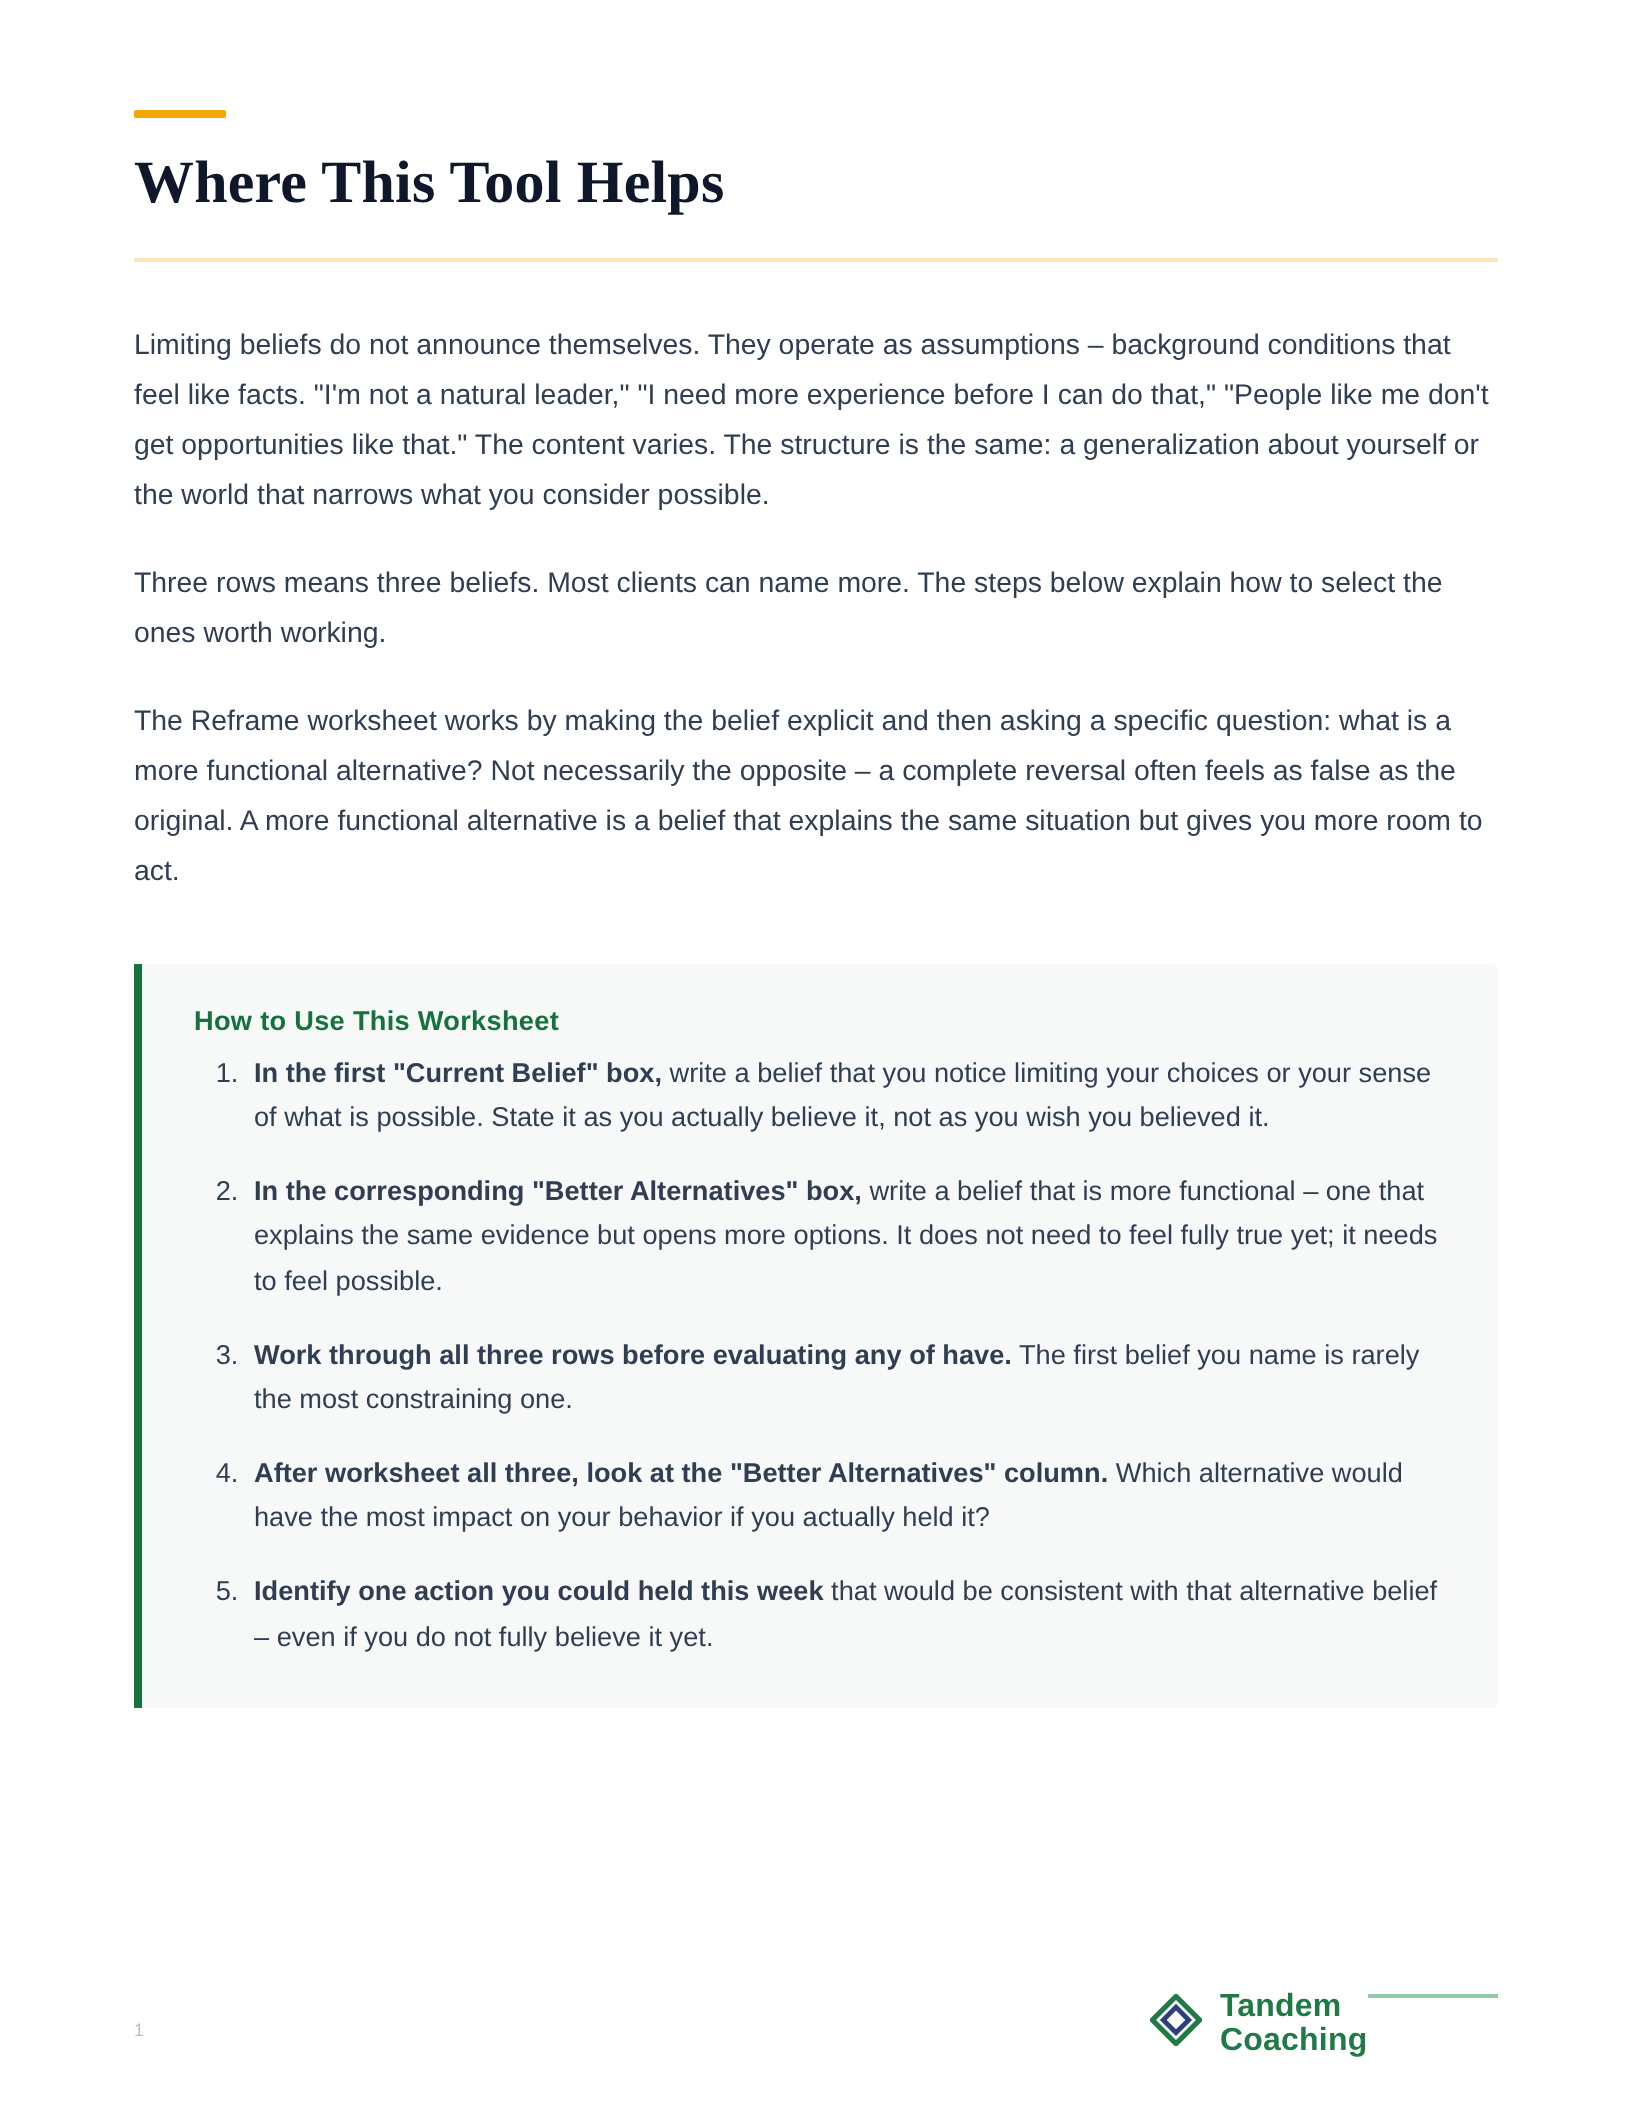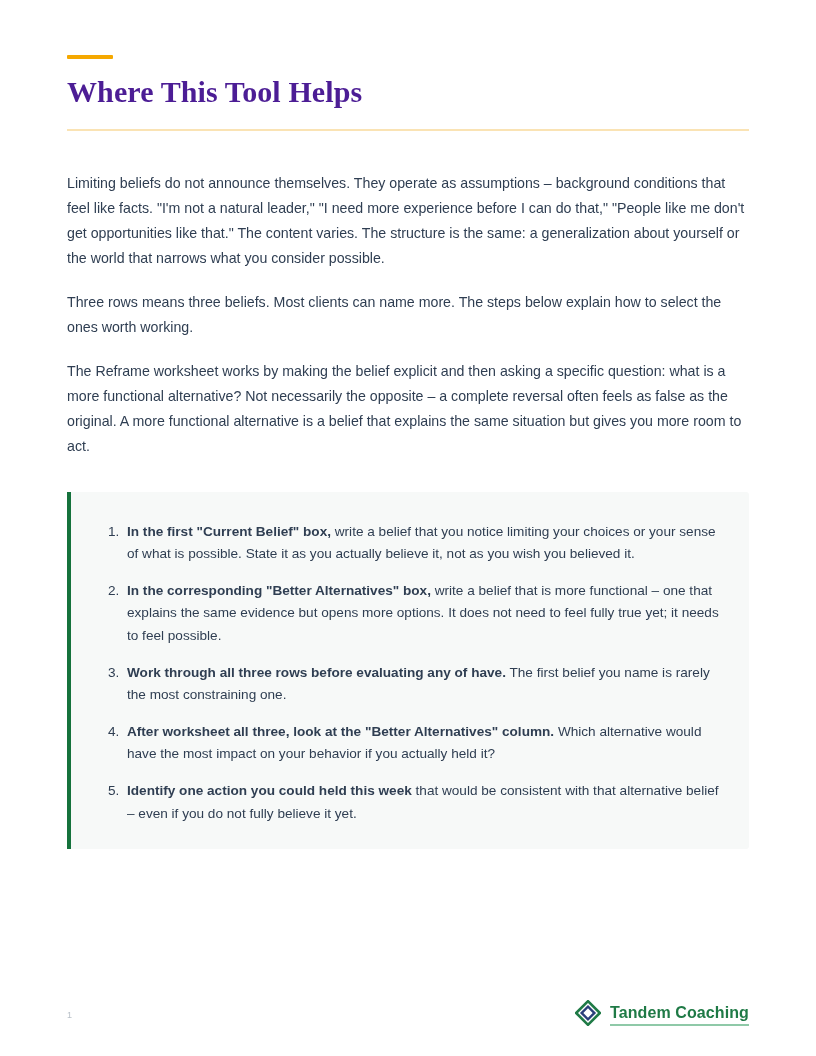--- a/index.html
+++ b/index.html
@@ -34,40 +34,40 @@
     height: 4px;
     background: #f5a800;
     margin-top: 55px;
     border-radius: 1px;
   }
   h1.page-title {
     font-family: "Liberation Serif", serif;
     font-weight: bold;
     font-size: 30px;
     line-height: 1.22;
-    color: #4c1d95;
+    color: #0f172a;
     margin: 15px 0 0 0;
     letter-spacing: 0.1px;
   }
   .title-rule {
     height: 2px;
     background: #fae3b4;
     margin-top: 18px;
     width: 100%;
   }
 
   
   p.body-par {
     font-size: 14.2px;
     line-height: 25px;
     color: #2f3e52;
     margin: 0;
     text-align: left;
   }
-  p.body-par.first { margin-top: 40px; }
+  p.body-par.first { margin-top: 30px; }
   p.body-par.mid   { margin-top: 19px; }
 
   
   .callout {
     margin-top: 33px;
     background: #f7f9f8;
     border-left: 4px solid #15723c;
     border-radius: 0 3px 3px 0;
     padding: 21px 26px 24px 26px;
     box-sizing: border-box;
@@ -116,21 +116,21 @@
   }
   .brand {
     position: absolute;
     right: 67px;
     bottom: 26px;
     display: flex;
     align-items: center;
     gap: 9px;
   }
   .brand-mark { display: block; }
-  .brand-text-wrap { display: flex; flex-direction: column; }
+  .brand-text-wrap { display: flex; flex-direction: row; }
   .brand-text {
     font-size: 16px;
     font-weight: bold;
     color: #1f7a46;
     letter-spacing: 0.1px;
     line-height: 1.1;
   }
   .brand-underline {
     height: 2px;
     background: #8fc9a8;
@@ -148,20 +148,21 @@
 
     <h1 class="page-title">Where This Tool Helps</h1>
 
     <div class="title-rule"></div>
 
     <p class="body-par first">Limiting beliefs do not announce themselves. They operate as assumptions – background conditions that feel like facts. "I'm not a natural leader," "I need more experience before I can do that," "People like me don't get opportunities like that." The content varies. The structure is the same: a generalization about yourself or the world that narrows what you consider possible.</p>
     <p class="body-par mid">Three rows means three beliefs. Most clients can name more. The steps below explain how to select the ones worth working.</p>
     <p class="body-par mid">The Reframe worksheet works by making the belief explicit and then asking a specific question: what is a more functional alternative? Not necessarily the opposite – a complete reversal often feels as false as the original. A more functional alternative is a belief that explains the same situation but gives you more room to act.</p>
 
     <div class="callout">
+      <div class="callout-title">How to Use This Worksheet</div>
 
       <ol class="steps">
         <li>
           <span class="lead">In the first "Current Belief" box,</span><span> write a belief that you notice limiting your choices or your sense of what is possible. State it as you actually believe it, not as you wish you believed it.</span>
         </li>
         <li>
           <span class="lead">In the corresponding "Better Alternatives" box,</span><span> write a belief that is more functional – one that explains the same evidence but opens more options. It does not need to feel fully true yet; it needs to feel possible.</span>
         </li>
         <li>
           <span class="lead">Work through all three rows before evaluating any of have.</span><span> The first belief you name is rarely the most constraining one.</span>

